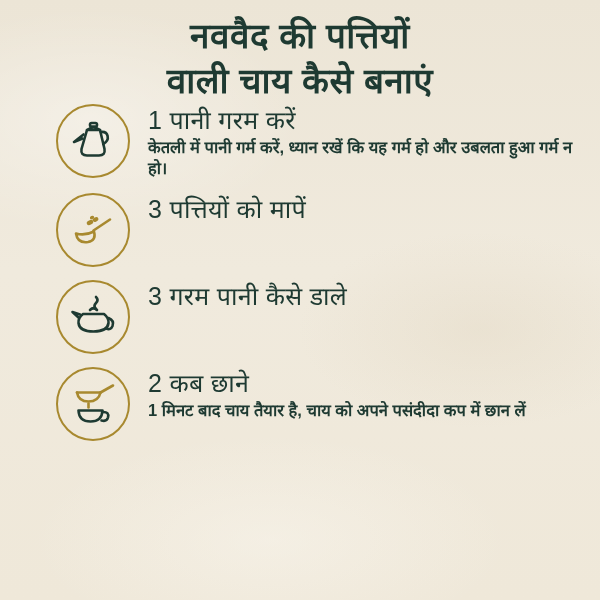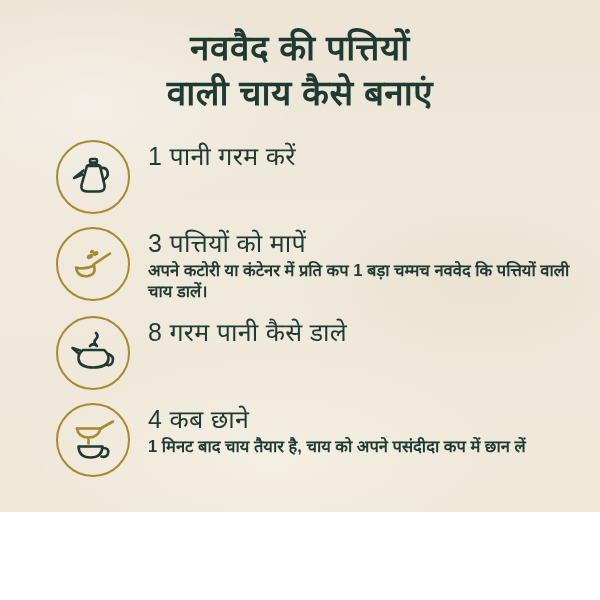--- a/index.html
+++ b/index.html
@@ -3,38 +3,38 @@
 <meta charset="utf-8">
 <style>
   * { margin: 0; padding: 0; box-sizing: border-box; }
   html, body { width: 600px; height: 600px; }
   body {
     font-family: "Liberation Sans", "DejaVu Sans", sans-serif;
     position: relative;
     overflow: hidden;
   }
   .poster {
-    width: 600px; height: 512px;
+    width: 600px; height: 600px;
     background-color: #efe9db;
     background-image:
       radial-gradient(ellipse 300px 160px at 15% 20%, rgba(255,255,255,0.35), rgba(255,255,255,0) 70%),
       radial-gradient(ellipse 260px 140px at 80% 55%, rgba(221,209,186,0.30), rgba(221,209,186,0) 70%),
       radial-gradient(ellipse 340px 150px at 45% 90%, rgba(250,247,240,0.45), rgba(250,247,240,0) 70%),
       linear-gradient(180deg, #ece5d6 0%, #f0eadd 45%, #efe8d9 100%);
-    padding-top: 26px;
+    padding-top: 14px;
   }
   .title {
     text-align: center;
     color: #1e3a32;
     font-weight: 700;
     font-size: 35px;
     line-height: 1.28;
     letter-spacing: 0.5px;
   }
-  .steps { margin-top: 24px; }
+  .steps { }
   .step {
     display: flex;
     align-items: flex-start;
     padding-left: 56px;
     margin-bottom: 13px;
   }
   .icon-circle {
     flex: 0 0 auto;
     width: 74px; height: 74px;
     border: 2px solid #a8892f;
@@ -83,72 +83,72 @@
             <rect class="stroke-green" x="21" y="6" width="7" height="3.5" rx="1.6"></rect>
             <path class="stroke-green" d="M18 13 Q24.5 8 31 13"></path>
             <path class="stroke-green" d="M18 13 L31 13 L35.5 32 Q36.5 38.5 30 38.5 L18 38.5 Q11.5 38.5 12.5 32 Z"></path>
             <path class="stroke-green" d="M14.5 17.5 L5 25 L13.5 21.5"></path>
             <path class="stroke-green" d="M31.8 15 C39.5 14 41.5 23 34.3 27"></path>
           </svg>
         </span>
       </div>
       <div class="step-text">
         <div class="step-heading">1 पानी गरम करें</div>
+        <div class="step-desc">केतली में पानी गर्म करें, ध्यान रखें कि यह गर्म हो और उबलता हुआ गर्म न हो।</div>
       </div>
     </div>
 
     <div class="step">
       <div class="icon-circle">
         <span>
           <svg width="48" height="48" viewBox="0 0 48 48">
             <path class="stroke-gold" d="M24.5 24.5 L41 13.5" stroke-width="3.4"></path>
             <path class="stroke-gold" d="M7 27.5 Q8.5 37.5 19 36 Q27.5 34.5 25 25.5 Q16 30 7 27.5 Z"></path>
             <ellipse class="fill-gold" cx="21" cy="16.5" rx="3.4" ry="2.3" transform="rotate(-25 21 16.5)"></ellipse>
             <ellipse class="fill-gold" cx="26.5" cy="13.5" rx="3" ry="2.1" transform="rotate(-25 26.5 13.5)"></ellipse>
             <ellipse class="fill-gold" cx="23" cy="11.5" rx="2.2" ry="1.6" transform="rotate(-25 23 11.5)"></ellipse>
           </svg>
         </span>
       </div>
       <div class="step-text">
         <div class="step-heading">3 पत्तियों को मापें</div>
-        <div class="step-desc">अपने कटोरी या कंटेनर में प्रति कप 1 बड़ा चम्मच नववेद कि पत्तियों वाली चाय डालें।</div>
       </div>
     </div>
 
     <div class="step">
       <div class="icon-circle">
         <span>
           <svg width="48" height="48" viewBox="0 0 48 48">
             <path class="stroke-green" d="M27 4 q3 3 0 6 q-3 3 0 6" stroke-width="2.2"></path>
             <path class="stroke-green" d="M21 17 q3.5 -3.5 7 0"></path>
             <path class="stroke-green" d="M14 21 L35 21 Q40 25 39.5 30 Q38.5 38.5 24.5 38.5 Q10.5 38.5 9.5 30 Q9 25 14 21 Z"></path>
             <path class="stroke-green" d="M9.5 24.5 L3.5 19 L11 21.5"></path>
             <path class="stroke-green" d="M39.5 25 q6 2.5 4 8 q-1.8 4.5 -6.3 2.5"></path>
           </svg>
         </span>
       </div>
       <div class="step-text">
-        <div class="step-heading">8 गरम पानी कैसे डाले</div>
+        <div class="step-heading">3 गरम पानी कैसे डाले</div>
       </div>
     </div>
 
     <div class="step">
       <div class="icon-circle">
         <span>
           <svg width="48" height="48" viewBox="0 0 48 48">
             <path class="stroke-gold" d="M8 12.5 L31.5 12.5" stroke-width="2.2"></path>
             <path class="stroke-gold" d="M8 12.5 Q9.5 21.5 19.5 21.5 Q29.5 21.5 31.5 12.5" stroke-width="2.2"></path>
             <path class="stroke-gold" d="M31.5 12.5 L44 5.5" stroke-width="3"></path>
             <path class="stroke-gold" d="M19.5 23.5 L19.5 27.5" stroke-width="1.8"></path>
             <path class="stroke-green" d="M9.5 30.5 L33.5 30.5 Q33 41.5 21.5 41.5 Q10 41.5 9.5 30.5 Z"></path>
             <path class="stroke-green" d="M33.5 32 q7 -0.5 5.5 5.5 q-1.3 4.5 -6.5 3"></path>
           </svg>
         </span>
       </div>
       <div class="step-text">
-        <div class="step-heading">4 कब छाने</div>
+        <div class="step-heading">2 कब छाने</div>
         <div class="step-desc">1 मिनट बाद चाय तैयार है, चाय को अपने पसंदीदा कप में छान लें</div>
       </div>
     </div>
 
 
   </div>
 </div>
 
 </body></html>

